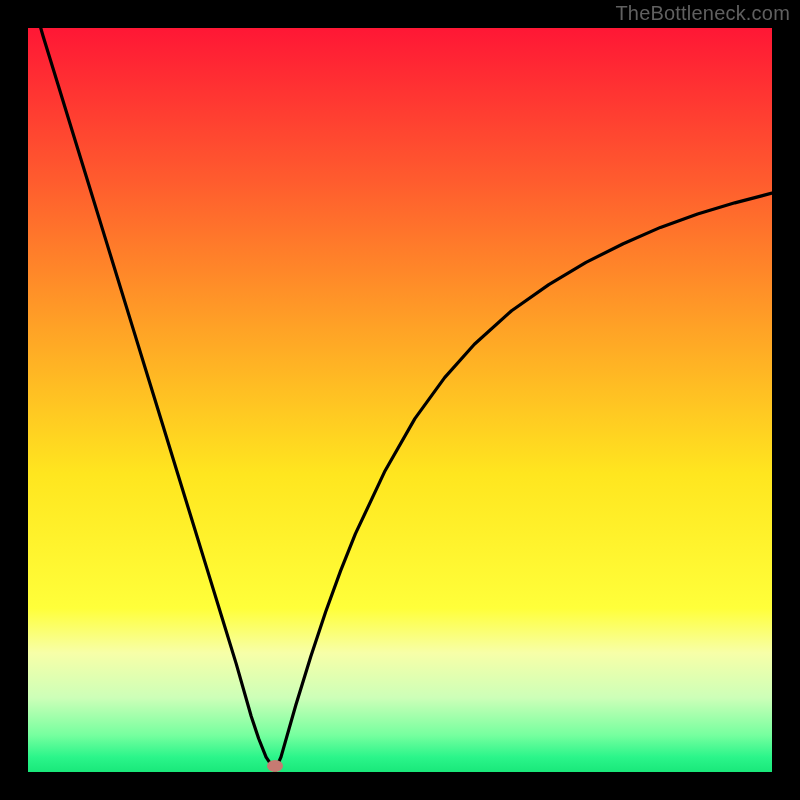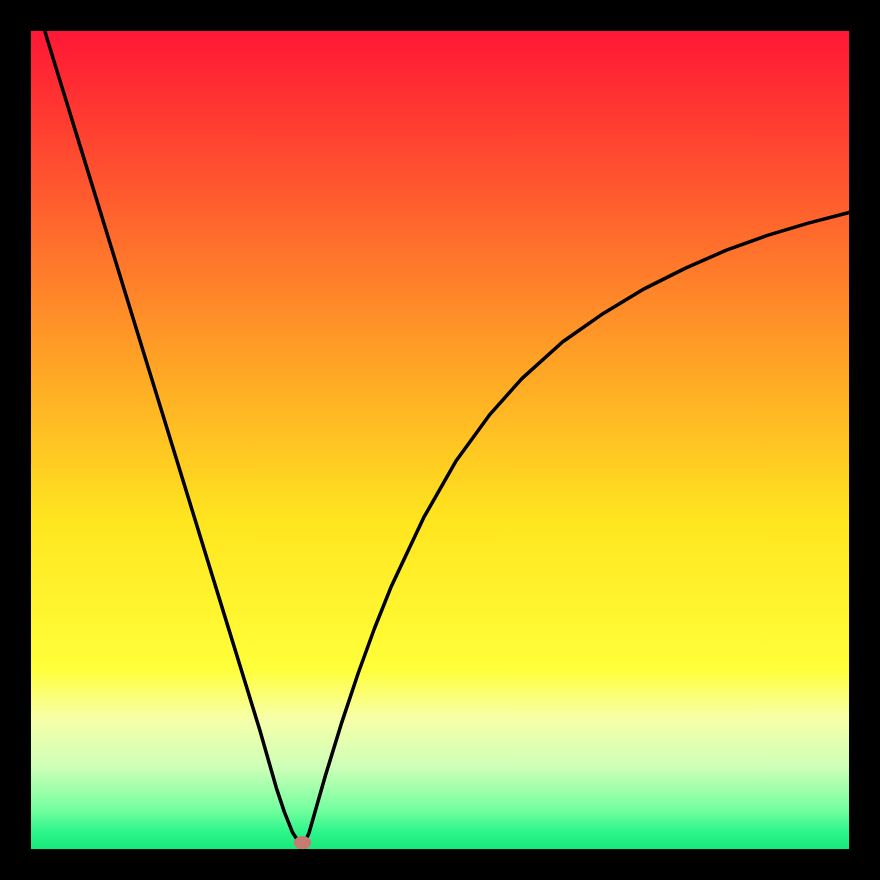--- a/index.html
+++ b/index.html
@@ -51,20 +51,21 @@
     font-weight: 400;
     letter-spacing: 0.2px;
     z-index: 5;
   }
 </style>
 </head>
 <body>
 
 <div class="stage">
 
+  <div class="attribution">TheBottleneck.com</div>
 
   <div class="plot-frame">
 
     <svg class="gradient-bg" viewBox="0 0 744 744" preserveAspectRatio="none">
       <defs>
         <linearGradient id="bgGrad" x1="0" y1="0" x2="0" y2="1">
             <stop offset="0%" stop-color="#ff1735"></stop>
             <stop offset="20%" stop-color="#ff5a2e"></stop>
             <stop offset="40%" stop-color="#ffa126"></stop>
             <stop offset="60%" stop-color="#ffe61f"></stop>

